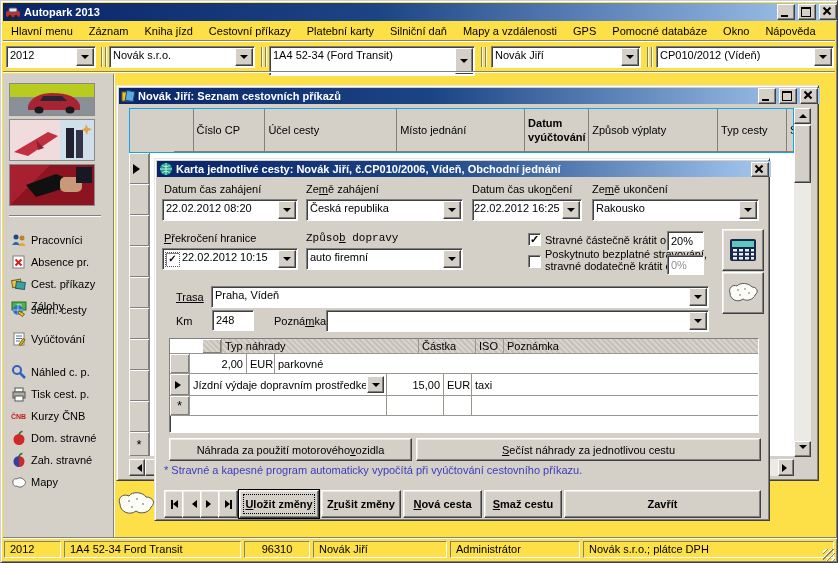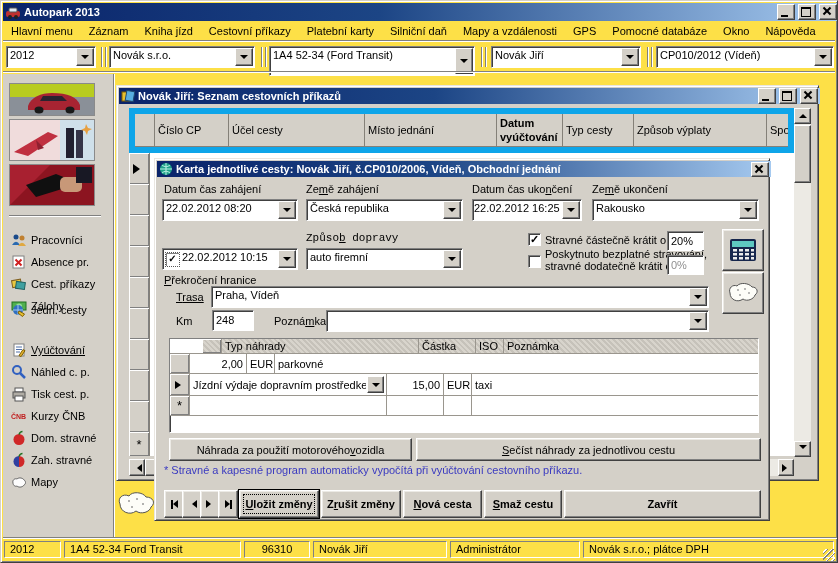--- a/index.html
+++ b/index.html
@@ -208,21 +208,21 @@
   <div class="sb-item" style="top:299px;">
     <span style="display:flex;">
         <svg width="16" height="16">
           <circle cx="7" cy="8" r="5" fill="#3070c0"></circle>
           <path d="M2,8 h10 M7,3 v10" stroke="#a0c8f0" fill="none"></path>
           <path d="M8,9 l5.5,3 -2,2.5 -4.5,-3.5 z" fill="#e8c030" stroke="#806000"></path>
         </svg>
       </span>
     <span>Jedn. cesty</span>
   </div>
-  <div class="sb-item" style="top:339px;text-decoration:underline;">
+  <div class="sb-item" style="top:328px;">
     <span style="display:flex;">
         <svg width="16" height="16">
           <rect x="3" y="2" width="10" height="12" fill="#fff" stroke="#808080"></rect>
           <path d="M5,5 h6 M5,7.5 h6 M5,10 h4" stroke="#5070a8"></path>
           <path d="M8,13.5 l4,-6 2,1.2 -4,6 z" fill="#e0b030" stroke="#806000"></path>
         </svg>
       </span>
     <span>Vyúčtování</span>
   </div>
   <div class="sb-item" style="top:361px;">
@@ -286,28 +286,28 @@
           <rect x="5" y="2" width="8" height="10" fill="#58aee0" stroke="#204a70" transform="rotate(10 9 7)"></rect>
         </svg>
       </span>
     <span>Novák Jiří: Seznam cestovních příkazů</span>
     <span style="flex:1;"></span>
     <span class="wbtn g-min"></span>
     <span class="wbtn g-max"></span>
     <span class="wbtn g-close"></span>
   </div>
 
-  <div class="abs" style="left:128px;top:107px;width:665px;height:45px;display:flex;border:6px solid #0ea5e9;box-sizing:border-box;">
+  <div class="abs" style="left:128px;top:107px;width:665px;height:45px;display:flex;border:1px solid #0ea5e9;box-sizing:border-box;padding-left:44px;">
     <div class="hcell" style="width:20px;"></div>
     <div class="hcell" style="width:74px;">Číslo CP</div>
     <div class="hcell" style="width:136px;">Účel cesty</div>
     <div class="hcell" style="width:132px;">Místo jednání</div>
     <div class="hcell" style="width:66px;white-space:normal;line-height:1.3;font-weight:bold;">Datum vyúčtování</div>
+    <div class="hcell" style="width:133px;">Způsob výplaty</div>
     <div class="hcell" style="width:71px;">Typ cesty</div>
-    <div class="hcell" style="width:133px;">Způsob výplaty</div>
     <div class="hcell" style="flex:1;border-right:none;">Spoluc</div>
   </div>
 
   <div class="abs" style="left:128px;top:152px;width:665px;height:303px;background:#fff;border-left:1px solid #848078;box-sizing:border-box;"></div>
   <div class="mrow" style="left:128px;top:152px;width:665px;height:31px;">
     <div class="msel">
         <span style="width:0;height:0;border:5px solid transparent;border-left:7px solid #000;"></span>
       </div>
     <span style="padding:9px 0 0 4px;">CP0</span>
   </div>
@@ -416,21 +416,21 @@
         <span class="tdn"></span>
       </span>
   </div>
   <div class="abs combo sunk" style="left:591px;top:198px;width:167px;height:22px;z-index:31;">
     <span class="val">Rakousko</span>
     <span class="drop">
         <span class="tdn"></span>
       </span>
   </div>
 
-  <div class="lbl" style="left:163px;top:231px;z-index:31;margin-top:42px;"><u>P</u>řekročení hranice</div>
+  <div class="lbl" style="left:163px;top:231px;z-index:31;"><u>P</u>řekročení hranice</div>
   <div class="lbl" style="left:305px;top:231px;z-index:31;font-family:Liberation Mono, monospace;">Způso<u>b</u> dopravy</div>
 
   <div class="abs combo sunk" style="left:161px;top:247px;width:136px;height:22px;z-index:31;">
     <span style="width:13px;height:13px;margin:3px 1px 0 2px;background:#fff;border:1px dotted #555;box-shadow:inset 1px 1px 0 #808080;font-size:10px;line-height:12px;text-align:center;font-weight:bold;flex:0 0 auto;">✓</span>
     <span class="val" style="padding:2px 1px;">22.02.2012 10:15</span>
     <span class="drop">
         <span class="tdn"></span>
       </span>
   </div>
   <div class="abs combo sunk" style="left:305px;top:247px;width:157px;height:22px;z-index:31;">

